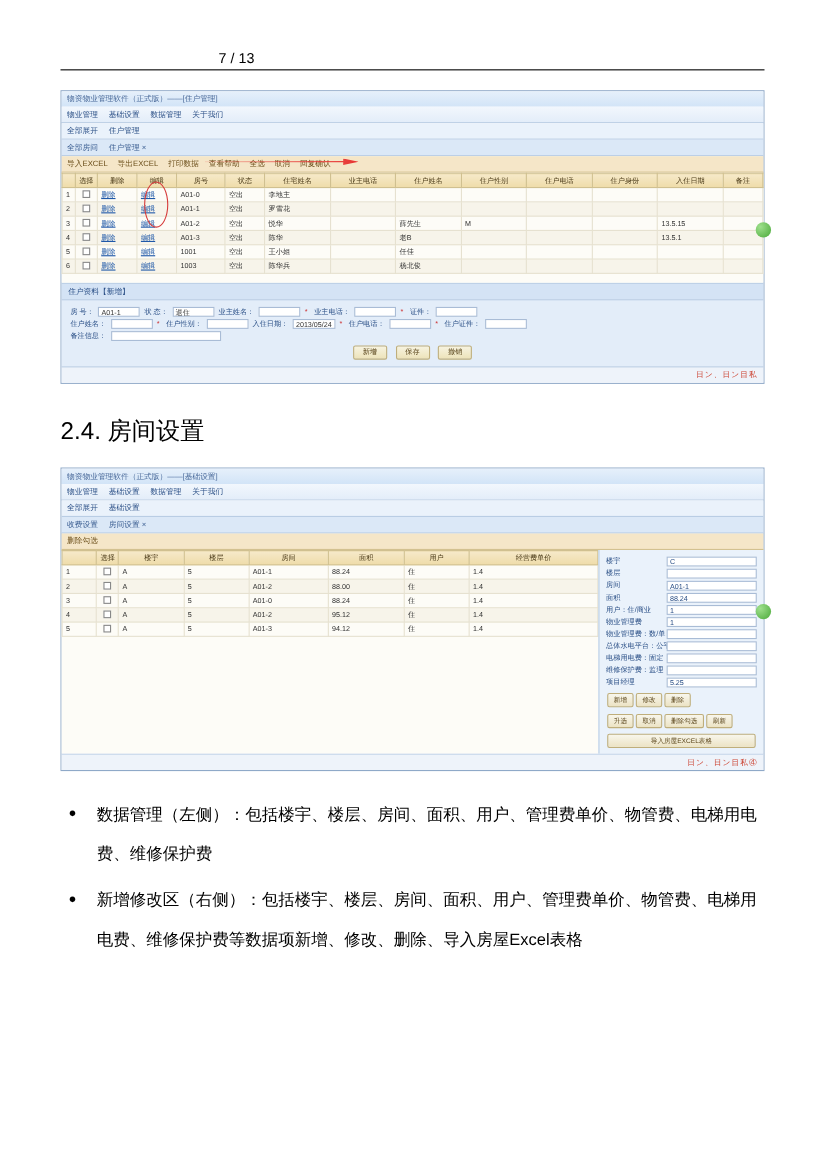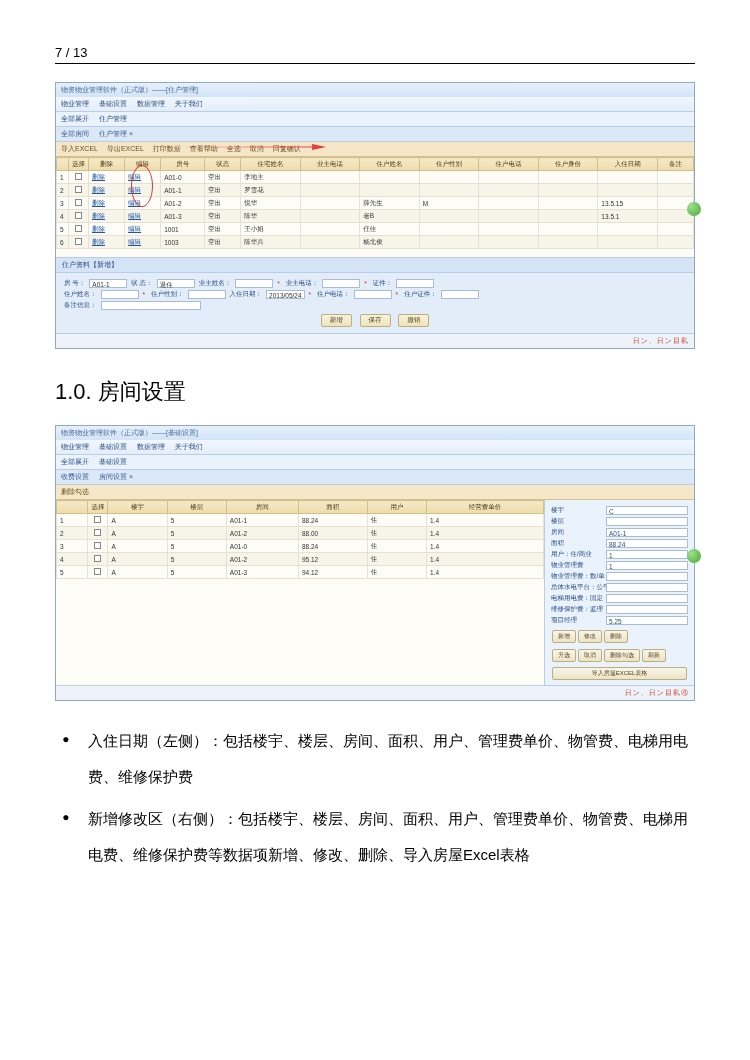--- a/index.html
+++ b/index.html
@@ -13,21 +13,21 @@
     padding: 45px 55px 60px 55px;
   }
   .page-header {
     display: flex;
     border-bottom: 1px solid #000;
     padding-bottom: 3px;
     margin-bottom: 18px;
     font-size: 13px;
   }
   .page-header .title { flex: 1; }
-  .page-header .page-num { flex: 1; }
+  .page-header .page-num { flex: 1; text-align: center; }
   .page-header .spacer { flex: 1; }
 
   
   .app-window {
     border: 1px solid #8fa9c8;
     background: #fff;
     font-family: "Microsoft YaHei", sans-serif;
     margin-bottom: 20px;
   }
   .titlebar {
@@ -411,21 +411,21 @@
         <span class="btn">新增</span>
         <span class="btn">保存</span>
         <span class="btn">撤销</span>
       </div>
     </div>
     <div class="statusbar">日ン、日ン目私</div>
   </div>
   <div class="green-bubble"></div>
 </div>
 
-<h2 class="section-heading">1.0. 房间设置</h2>
+<h2 class="section-heading">2.4. 房间设置</h2>
 
 <div class="app-outer">
   <div class="app-window">
     <div class="titlebar">物资物业管理软件（正式版）——[基础设置]</div>
     <div class="menubar">
       <span>物业管理</span>
       <span>基础设置</span>
       <span>数据管理</span>
       <span>关于我们</span>
     </div>
@@ -561,15 +561,15 @@
             <span class="sm-btn" style="display: block; text-align: center;">导入房屋EXCEL表格</span>
           </div>
         </div>
     </div>
     <div class="statusbar">日ン、日ン目私④</div>
   </div>
   <div class="green-bubble"></div>
 </div>
 
 <ul class="bullets">
-  <li>入住日期（左侧）：包括楼宇、楼层、房间、面积、用户、管理费单价、物管费、电梯用电费、维修保护费</li>
+  <li>数据管理（左侧）：包括楼宇、楼层、房间、面积、用户、管理费单价、物管费、电梯用电费、维修保护费</li>
   <li>新增修改区（右侧）：包括楼宇、楼层、房间、面积、用户、管理费单价、物管费、电梯用电费、维修保护费等数据项新增、修改、删除、导入房屋Excel表格</li>
 </ul>
 
 </body></html>

